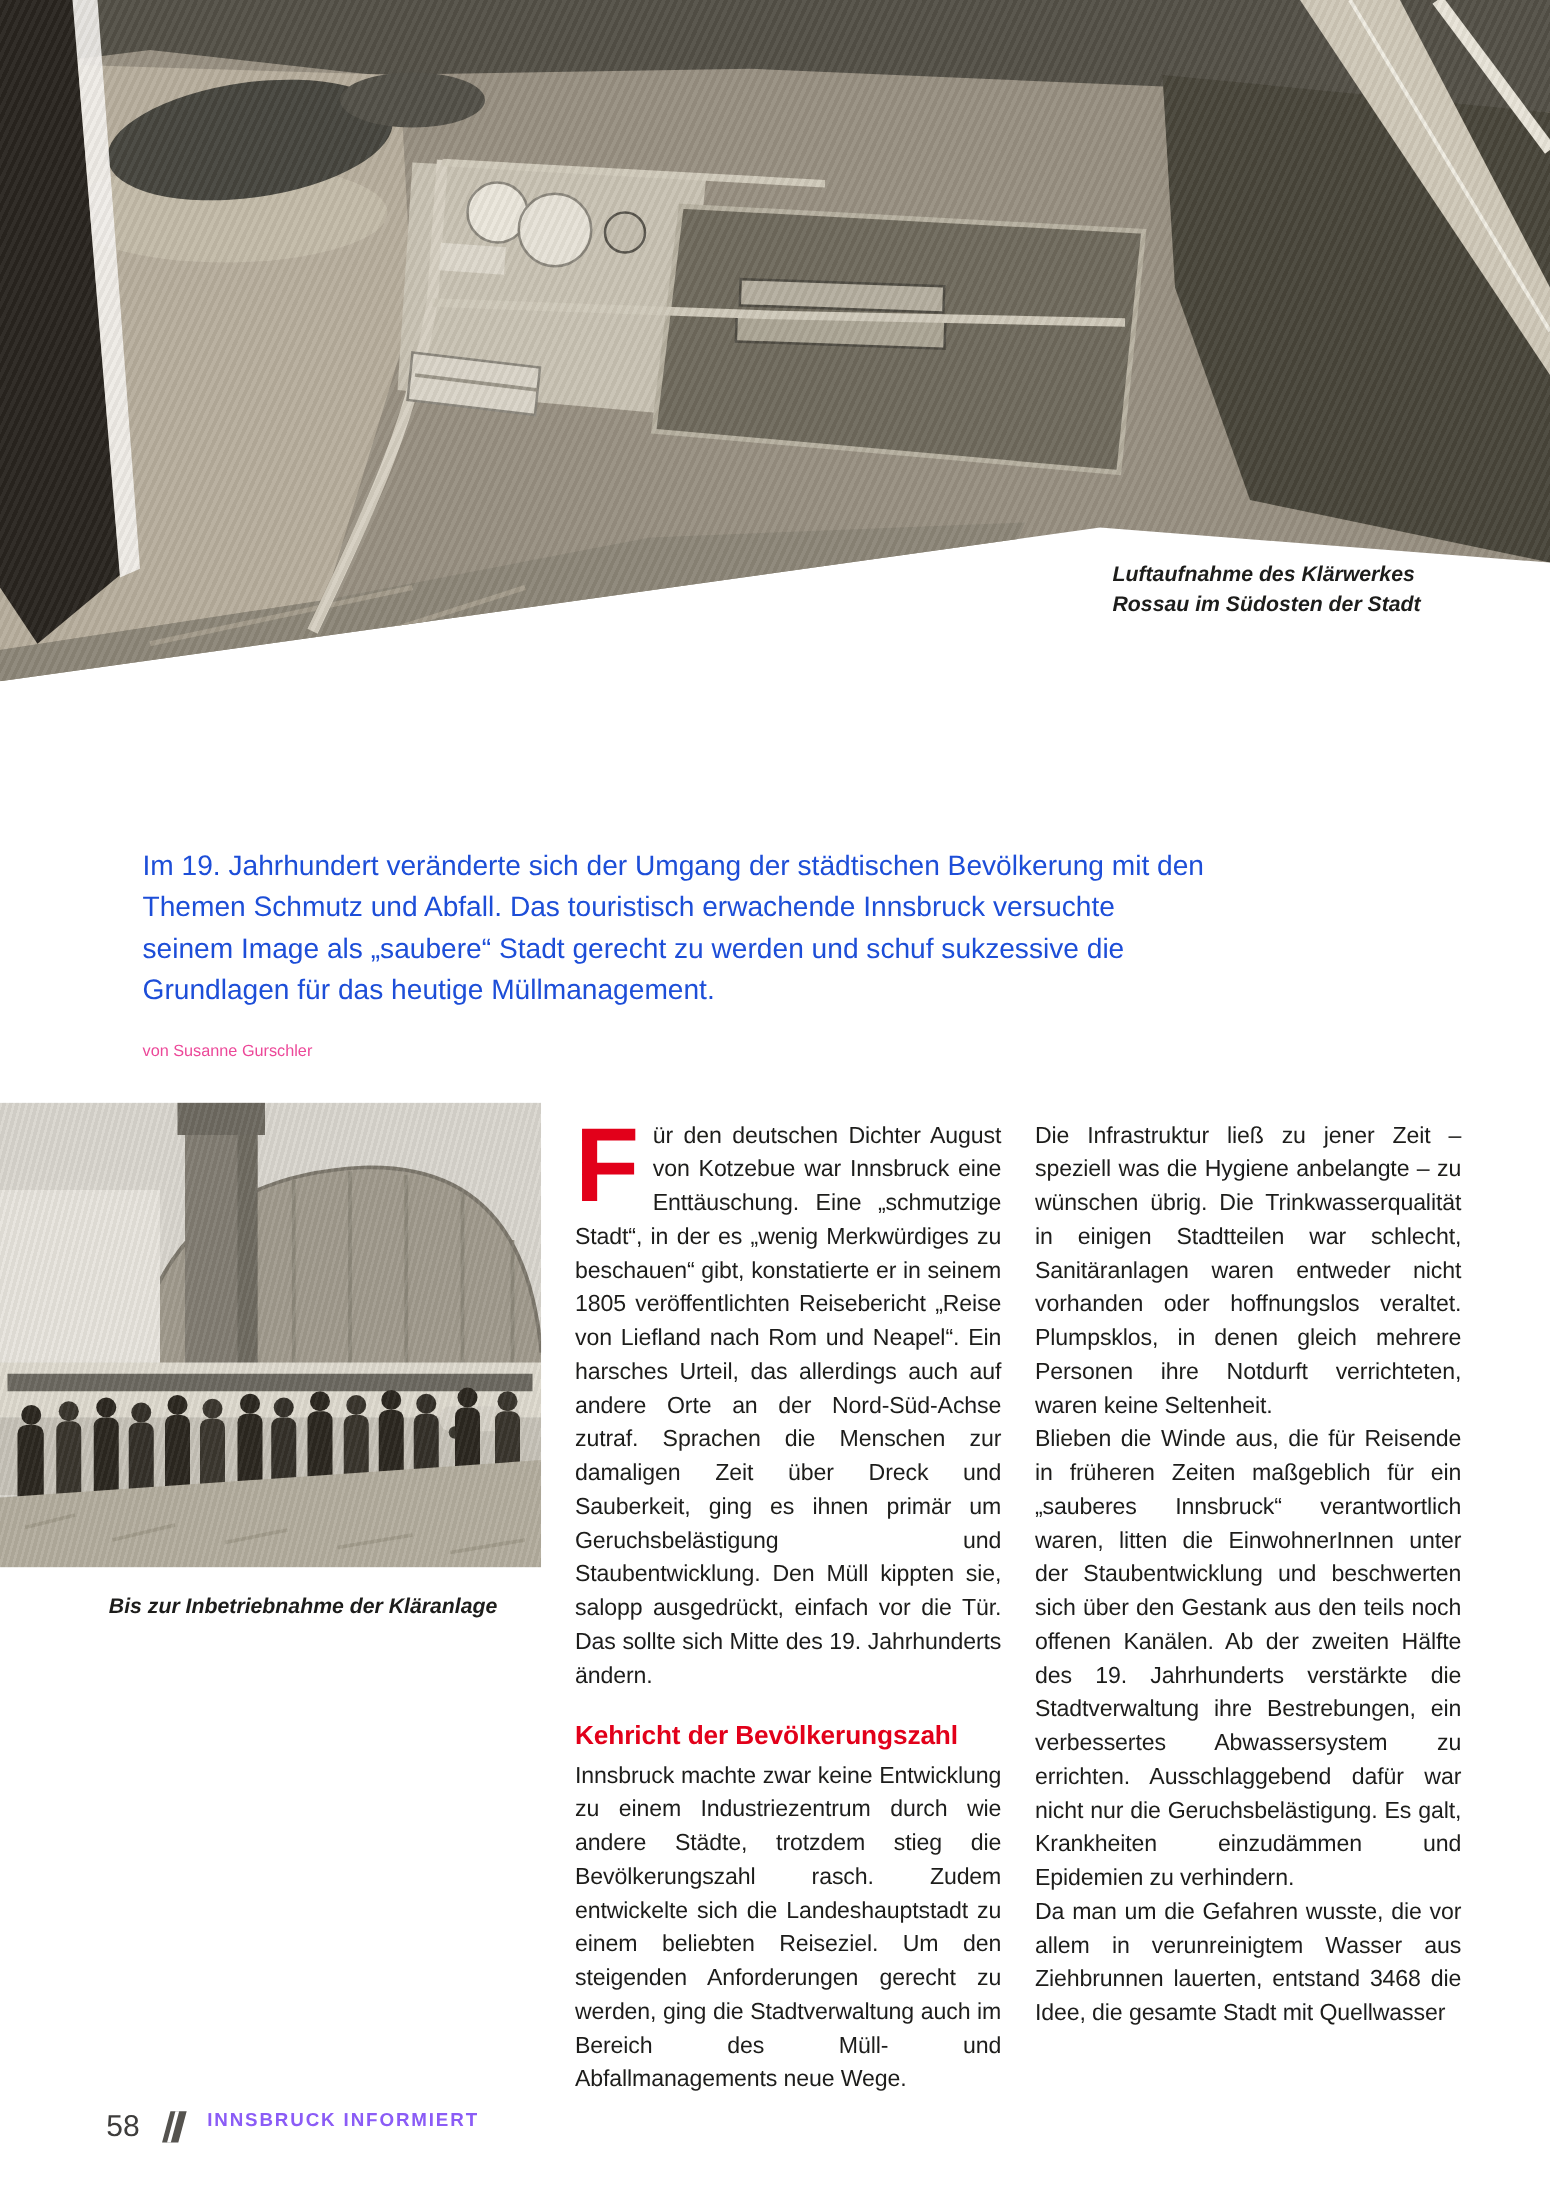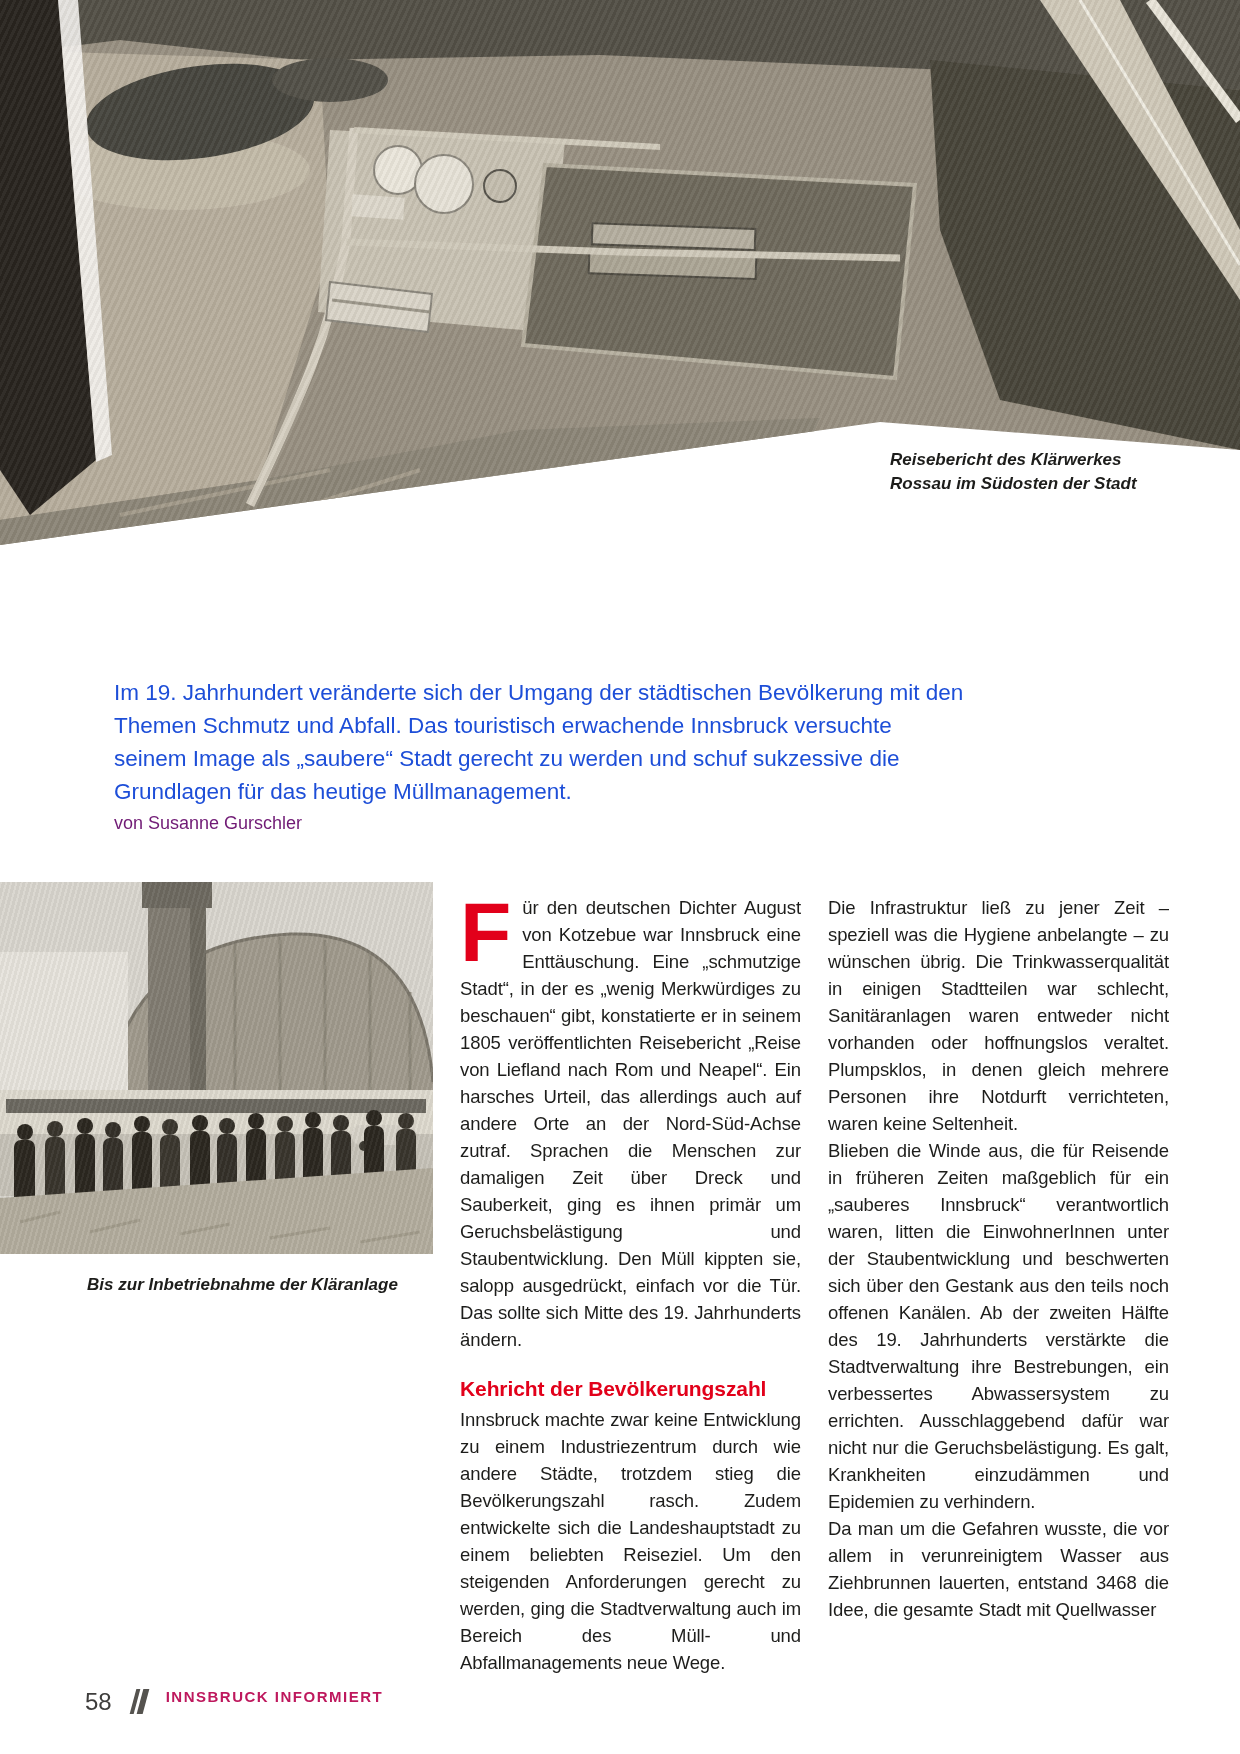--- a/index.html
+++ b/index.html
@@ -14,21 +14,21 @@
         background:repeating-linear-gradient(115deg,rgba(255,255,255,.05) 0 3px,rgba(40,30,20,.05) 3px 6px);}
 
   .hero-caption{position:absolute;left:890px;top:448px;font-style:italic;font-weight:bold;
         font-size:17px;line-height:24px;color:#1d1d1b;}
 
   
   .title{position:absolute;left:86px;top:578px;margin:0;font-size:56px;line-height:62px;
         font-weight:bold;font-style:italic;color:#6e6d6d;letter-spacing:-1px;}
   .lead{position:absolute;left:114px;top:676px;width:856px;margin:0;
         font-size:22.5px;line-height:33px;color:#1d4ed8;}
-  .byline{position:absolute;left:114px;top:813px;font-size:18px;color:#701a75;}
+  .byline{position:absolute;left:114px;top:833px;font-size:13px;color:#ec4899;}
 
   
   .side-photo{position:absolute;left:0;top:882px;width:433px;height:372px;overflow:hidden;}
   .side-photo svg{display:block;width:100%;height:100%;}
   .side-photo::after{content:"";position:absolute;inset:0;pointer-events:none;
         background:repeating-linear-gradient(105deg,rgba(255,255,255,.05) 0 2px,rgba(40,35,25,.05) 2px 5px);}
   .side-caption{position:absolute;left:70px;top:1272px;width:345px;text-align:center;
         font-style:italic;font-weight:bold;font-size:17px;line-height:26px;color:#1d1d1b;}
 
   
@@ -41,21 +41,21 @@
         padding:5px 11px 2px 0;}
   .subhead{margin:24px 0 5px 0;font-size:21px;line-height:24px;font-weight:bold;
         color:#e2001a;text-align:left;}
 
   
   .footer{position:absolute;left:85px;top:1688px;display:flex;align-items:flex-start;}
   .pagenum{font-size:24px;color:#3e3d3c;}
   .logo{position:relative;width:26px;height:27px;margin:0 14px 0 14px;}
   .logo .b1{position:absolute;left:7px;top:1px;width:13px;height:25px;background:#55534f;transform:skewX(-15deg);}
   .logo .b2{position:absolute;left:11px;top:1px;width:3px;height:25px;background:#ffffff;transform:skewX(-15deg);}
-  .mag{font-size:15px;font-weight:bold;letter-spacing:1.5px;color:#be185d;}
+  .mag{font-size:15px;font-weight:bold;letter-spacing:1.5px;color:#8b5cf6;}
 </style>
 </head>
 <body>
 
 <div class="page">
 
   <div class="hero">
     <svg viewBox="0 0 1240 560" preserveAspectRatio="none">
       <rect width="1240" height="560" fill="#978f81"></rect>
       <path d="M0,55 L120,40 L300,60 L600,55 L950,70 L1240,90 L1240,0 L0,0 Z" fill="#524f46"></path>
@@ -80,21 +80,21 @@
       <path d="M330,282 L432,294 L428,332 L326,320 Z" fill="#d9d4c8" stroke="#8a867c" stroke-width="2"></path>
       <path d="M332,300 L430,312" stroke="#9a9588" stroke-width="3"></path>
       <path d="M1040,0 L1120,0 L1240,230 L1240,300 Z" fill="#cfc8b8"></path>
       <path d="M1080,0 L1240,265" stroke="#efece2" stroke-width="3" fill="none"></path>
       <path d="M1150,0 L1240,120" stroke="#e8e4d8" stroke-width="10" fill="none"></path>
       <path d="M0,0 L58,0 L96,460 L30,515 L0,470 Z" fill="#27231e"></path>
       <path d="M58,0 L78,0 L112,455 L96,462 Z" fill="#f4f2ee" opacity="0.9"></path>
     </svg>
   </div>
   <div class="hero-caption">
-    <div>Reisebericht des Klärwerkes</div>
+    <div>Luftaufnahme des Klärwerkes</div>
     <div>Rossau im Südosten der Stadt</div>
   </div>
 
   <p class="lead">Im 19. Jahrhundert veränderte sich der Umgang der städtischen Bevölkerung mit den Themen Schmutz und Abfall. Das touristisch erwachende Innsbruck versuchte seinem Image als „saubere“ Stadt gerecht zu werden und schuf sukzessive die Grundlagen für das heutige Müllmanagement.</p>
   <div class="byline">von Susanne Gurschler</div>
 
   <div class="side-photo">
     <svg viewBox="0 0 433 372" preserveAspectRatio="none">
       <rect width="433" height="372" fill="#d9d6cf"></rect>
       <path d="M105,215 Q130,60 290,52 Q420,48 433,200 L433,245 L105,245 Z" fill="#a09a8d"></path>

